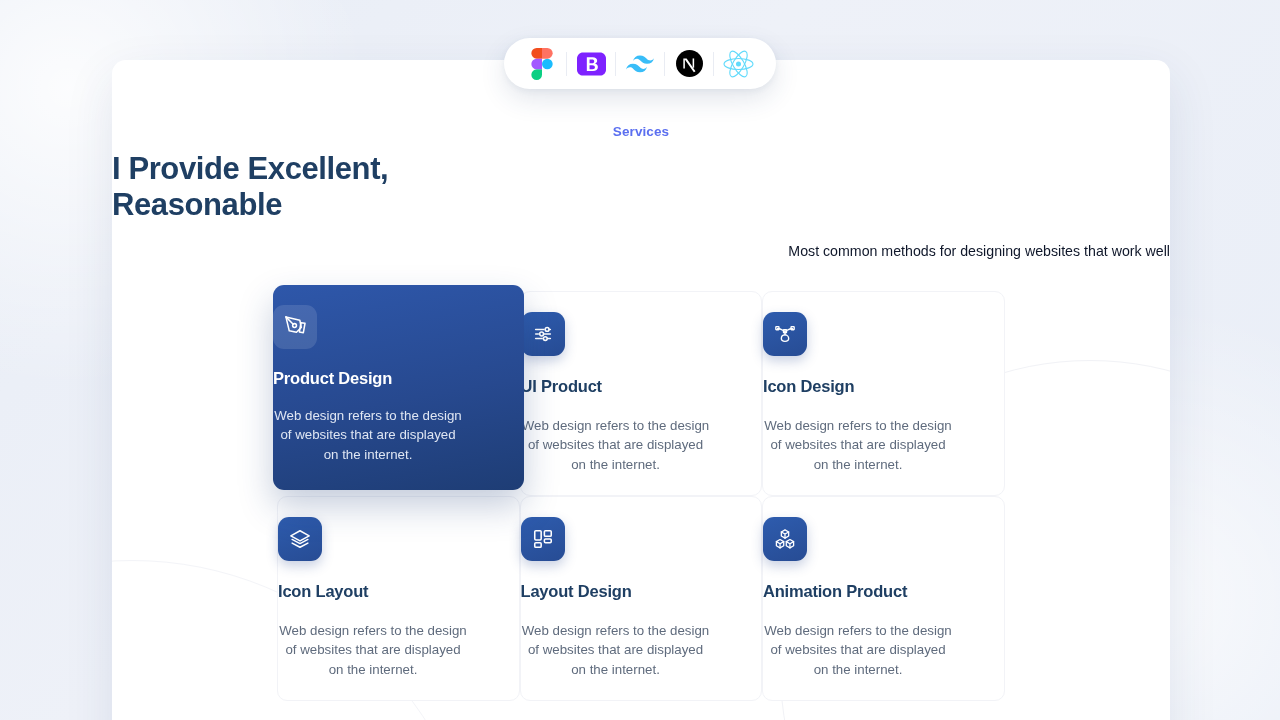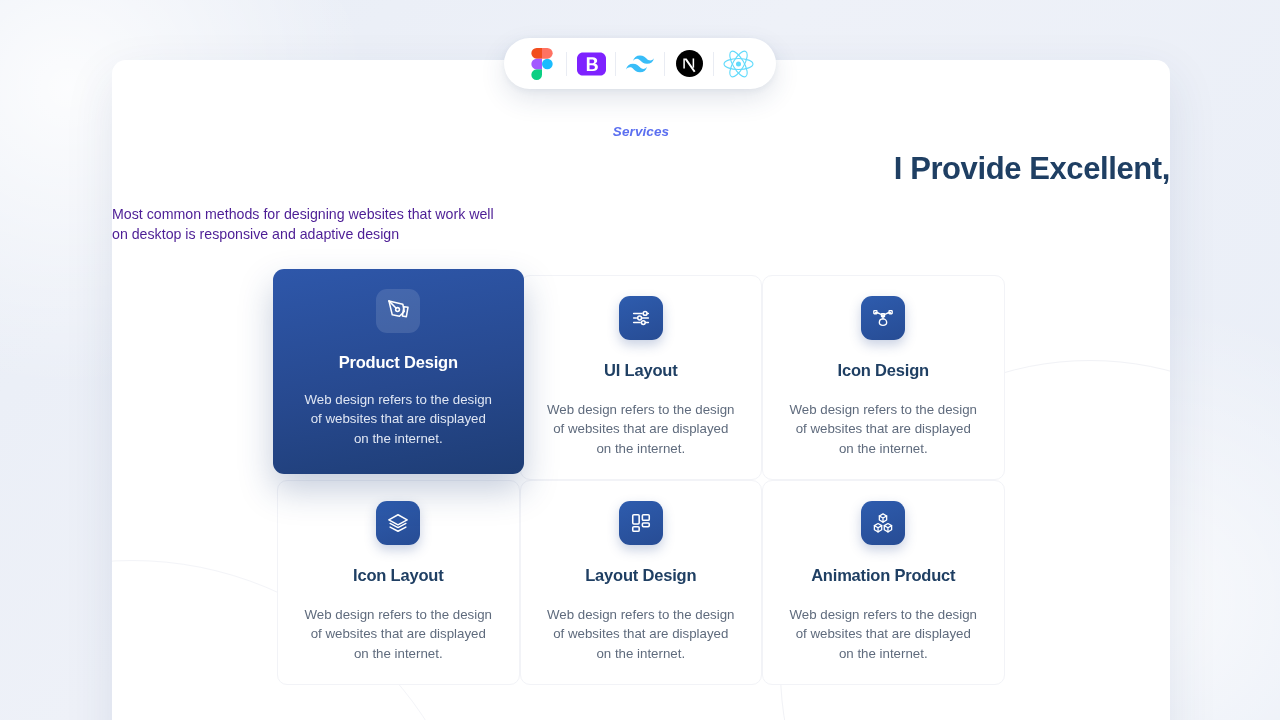--- a/index.html
+++ b/index.html
@@ -102,58 +102,56 @@
     z-index: 2;
     padding-top: 64px;
   }
 
   .eyebrow {
     text-align: center;
     color: #5b6ff0;
     font-size: 13.5px;
     font-weight: 700;
     letter-spacing: 0.1px;
-    font-style: italic;
   }
 
   .headline {
-    text-align: right;
+    text-align: left;
     margin-top: 12px;
     color: #1f3f63;
     font-size: 31px;
     font-weight: 700;
     line-height: 1.17;
     letter-spacing: -0.4px;
   }
 
   .subtitle {
-    text-align: left;
+    text-align: right;
     margin-top: 17px;
-    color: #4c1d95;
+    color: #0f172a;
     font-size: 14.2px;
     line-height: 1.42;
   }
 
   
   .grid {
     margin: 30px auto 0;
     width: 728px;
     display: grid;
     grid-template-columns: repeat(3, 242.5px);
     grid-auto-rows: 205px;
   }
 
   .card {
     position: relative;
     background: #ffffff;
     border: 1px solid #f2f3f7;
     border-radius: 10px;
     display: flex;
     flex-direction: column;
-    align-items: center;
     padding-top: 20px;
   }
 
   .card.featured {
     background: linear-gradient(170deg, #2e57aa 0%, #27498f 55%, #1e3d75 100%);
     border: none;
     border-radius: 11px;
     box-shadow: 0 16px 34px rgba(31, 63, 120, 0.26);
     z-index: 5;
     margin: -6px -4px 0 -4px;
@@ -263,25 +261,25 @@
 <div class="sheet">
   <div class="deco-arc-right"></div>
   <div class="deco-arc-left"></div>
 
   <div class="content">
 
     <div class="eyebrow">Services</div>
 
     <h1 class="headline">
       <span>I Provide Excellent,</span><br>
+      <span>Reasonable</span>
     </h1>
 
     <p class="subtitle">
       <span>Most common methods for designing websites that work well</span><br>
-      <span>on desktop is responsive and adaptive design</span>
     </p>
 
     <div class="grid">
 
       <div class="card featured">
         <div class="icon-box">
           <svg width="23" height="23" viewBox="0 0 24 24" fill="none" stroke="#ffffff" stroke-width="1.6" stroke-linecap="round" stroke-linejoin="round">
             <path d="M12 19l7-7 3 3-7 7-3-3z" transform="rotate(-35 12 12)"></path>
             <path d="M18 13l-1.5-7.5L2 2l3.5 14.5L13 18l5-5z"></path>
             <path d="M2 2l7.586 7.586"></path>
@@ -299,21 +297,21 @@
               <circle cx="16.5" cy="7" r="2.1"></circle>
               <line x1="19" y1="7" x2="20" y2="7"></line>
             <line x1="4" y1="12" x2="7" y2="12"></line>
               <circle cx="10.5" cy="12" r="2.1"></circle>
               <line x1="13" y1="12" x2="20" y2="12"></line>
             <line x1="4" y1="17" x2="11" y2="17"></line>
               <circle cx="14.5" cy="17" r="2.1"></circle>
               <line x1="17" y1="17" x2="20" y2="17"></line>
           </svg>
         </div>
-        <div class="card-title">UI Layout</div>
+        <div class="card-title">UI Product</div>
         <div class="card-desc">Web design refers to the design of websites that are displayed on the internet.</div>
       </div>
 
       <div class="card">
         <div class="icon-box">
           <svg width="22" height="22" viewBox="0 0 24 24" fill="none" stroke="#ffffff" stroke-width="1.5" stroke-linecap="round" stroke-linejoin="round">
             <path d="M4 6c4.5 0 6 3 8 3s3.5-3 8-3"></path>
             <path d="M12 9v4"></path>
             <path d="M12 13c-2.6 0-4 2-4 4s1.6 3 4 3 4-1.3 4-3-1.4-4-4-4z"></path>
             <rect x="2" y="4" width="3.4" height="3.4" rx="0.5"></rect>

